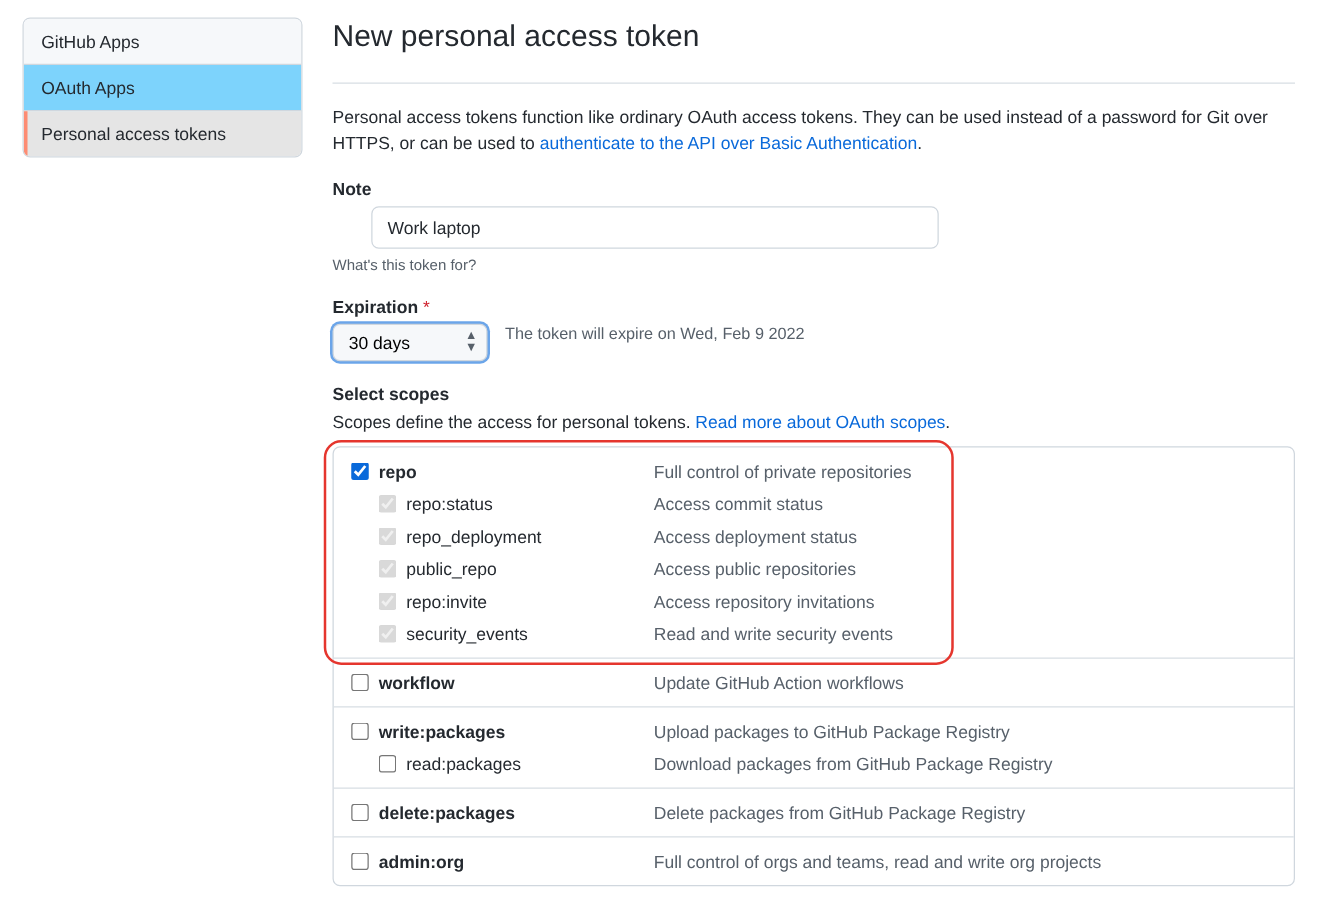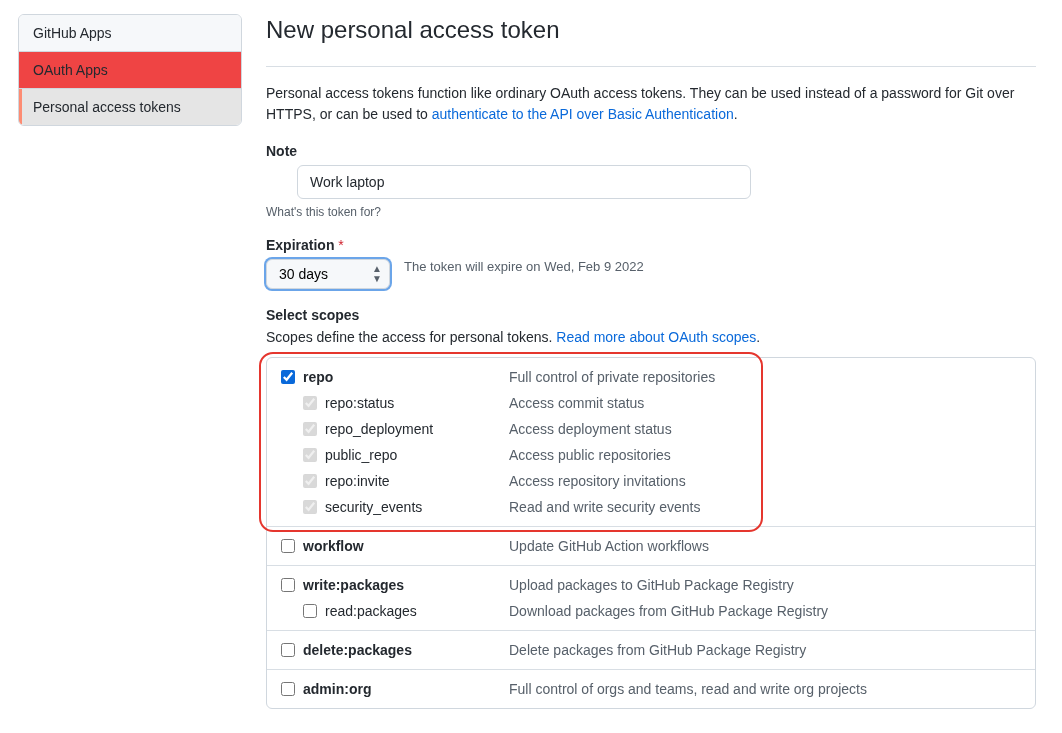--- a/index.html
+++ b/index.html
@@ -22,21 +22,21 @@
     border-radius: 6px;
     overflow: hidden;
     flex: none;
     height: fit-content;
   }
   .sidenav-item {
     display: block;
     padding: 10px 14px;
     border-bottom: 1px solid #d0d7de;
     color: #24292f;
-    background: #ef4444;
+    background: #7dd3fc;
     position: relative;
     cursor: pointer;
   }
   .sidenav-item:last-child { border-bottom: none; }
   .sidenav-item.active {
     background: #e5e5e5;
   }
   .sidenav-item.active::before {
     content: "";
     position: absolute;
@@ -116,20 +116,21 @@
   .scope-group {
     border-bottom: 1px solid #d8dee4;
     padding: 6px 0;
     position: relative;
   }
   .scope-group:last-child { border-bottom: none; }
   .scope-row {
     display: flex;
     align-items: flex-end;
     padding: 5px 14px;
+    gap: 14px;
   }
   .scope-row.nested .cb-col { padding-left: 22px; }
   .cb-col {
     width: 228px;
     display: flex;
     align-items: center;
     gap: 8px;
     flex: none;
   }
   .cb-col input[type=checkbox] {

